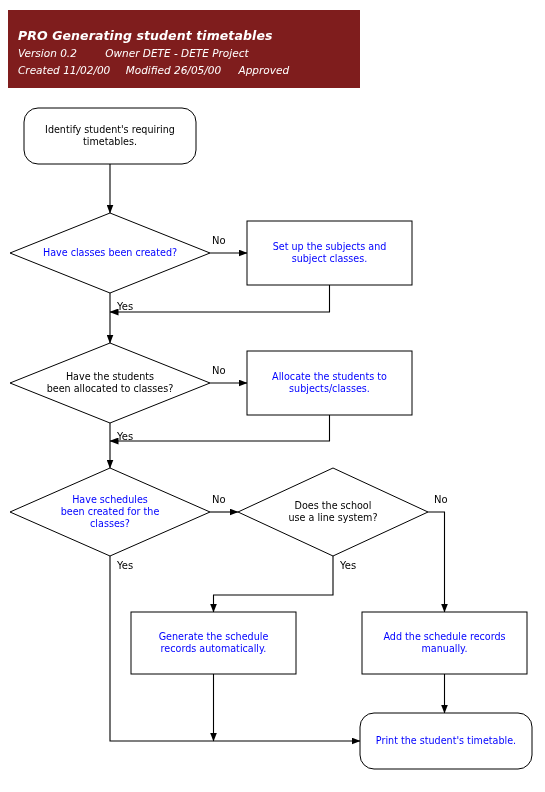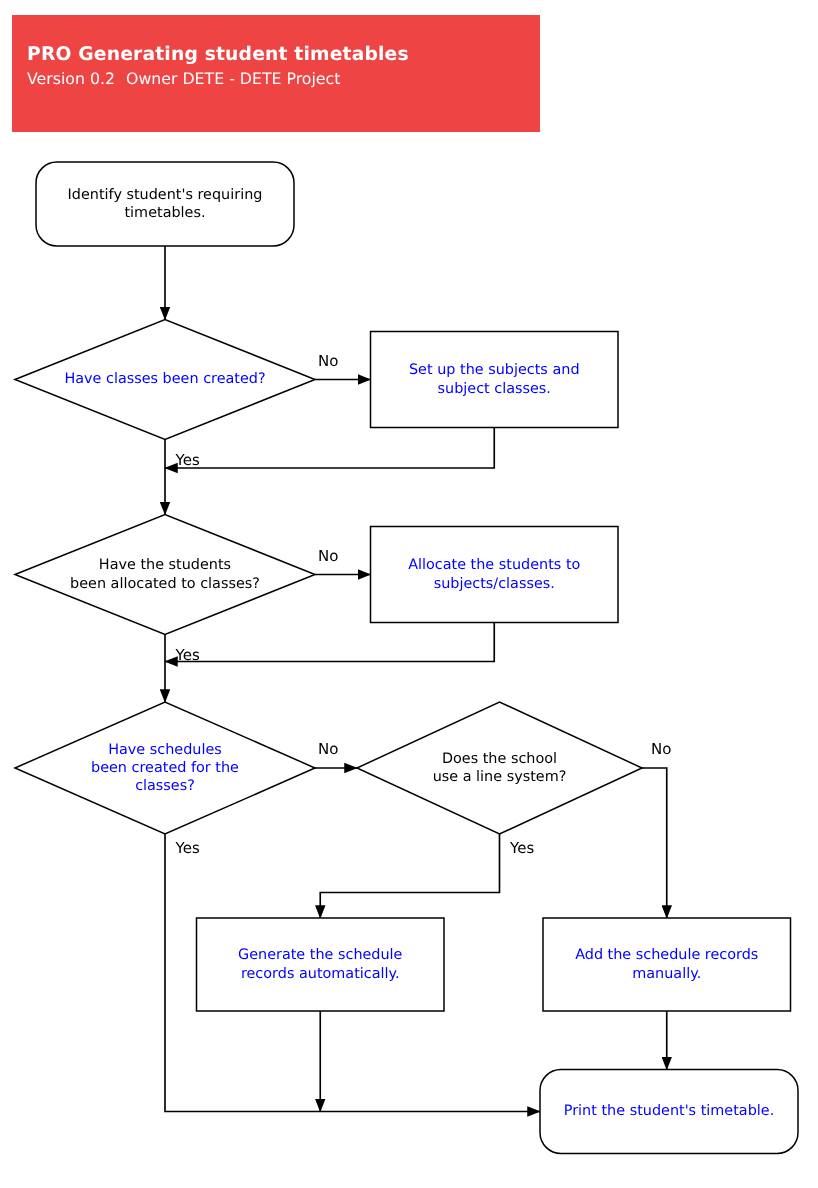--- a/index.html
+++ b/index.html
@@ -24,21 +24,22 @@
     height: 792px;
   }
 
   
   .banner {
     position: absolute;
     left: 8px;
     top: 10px;
     width: 352px;
     height: 78px;
-    background: #ef4444;
+    background: #7f1d1d;
+    font-style: italic;
   }
   .banner-title {
     position: absolute;
     left: 10px;
     top: 18px;
     color: #ffffff;
     font-size: 12.5px;
     font-weight: bold;
     letter-spacing: 0.1px;
     white-space: nowrap;
@@ -46,21 +47,21 @@
   .banner-line {
     position: absolute;
     left: 10px;
     color: #ffffff;
     font-size: 10.5px;
     white-space: nowrap;
   }
   .banner-line.l1 { top: 37px; }
   .banner-line.l2 { top: 54px; }
   .banner-seg { display: inline-block; text-align: center; }
-  .seg-gap-a { margin-left: 4px; }
+  .seg-gap-a { margin-left: 25px; }
   .seg-gap-b { margin-left: 12px; }
   .seg-gap-c { margin-left: 14px; }
 
   
   svg.diagram {
     position: absolute;
     left: 0;
     top: 0;
     width: 545px;
     height: 792px;
@@ -95,20 +96,27 @@
 
 <div id="flow-root">
 
   <div class="banner">
     <div class="banner-title">PRO Generating student timetables</div>
     <div class="banner-line l1">
       <span class="banner-seg">Version</span>
       <span class="banner-seg">0.2</span>
       <span class="banner-seg seg-gap-a">Owner</span>
       <span class="banner-seg">DETE - DETE Project</span>
+    </div>
+    <div class="banner-line l2">
+      <span class="banner-seg">Created</span>
+      <span class="banner-seg">11/02/00</span>
+      <span class="banner-seg seg-gap-b">Modified</span>
+      <span class="banner-seg">26/05/00</span>
+      <span class="banner-seg seg-gap-c">Approved</span>
     </div>
   </div>
 
   <svg class="diagram" id="diagram-svg" viewBox="0 0 545 792">
     <defs>
       <marker id="arrowhead" markerWidth="9" markerHeight="7" refX="8.5" refY="3.5" orient="auto" markerUnits="userSpaceOnUse">
         <polygon points="0 0, 9 3.5, 0 7" fill="#000000"></polygon>
       </marker>
     </defs>
     <g id="edge-layer">

